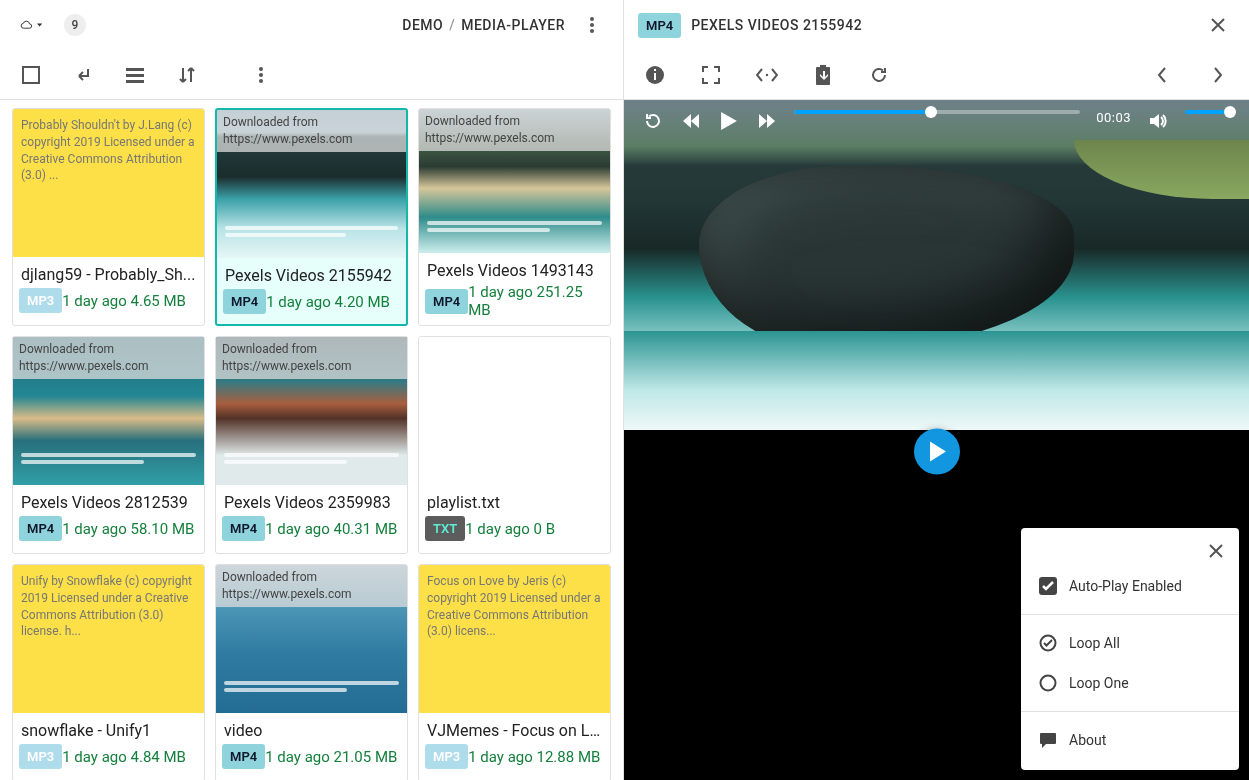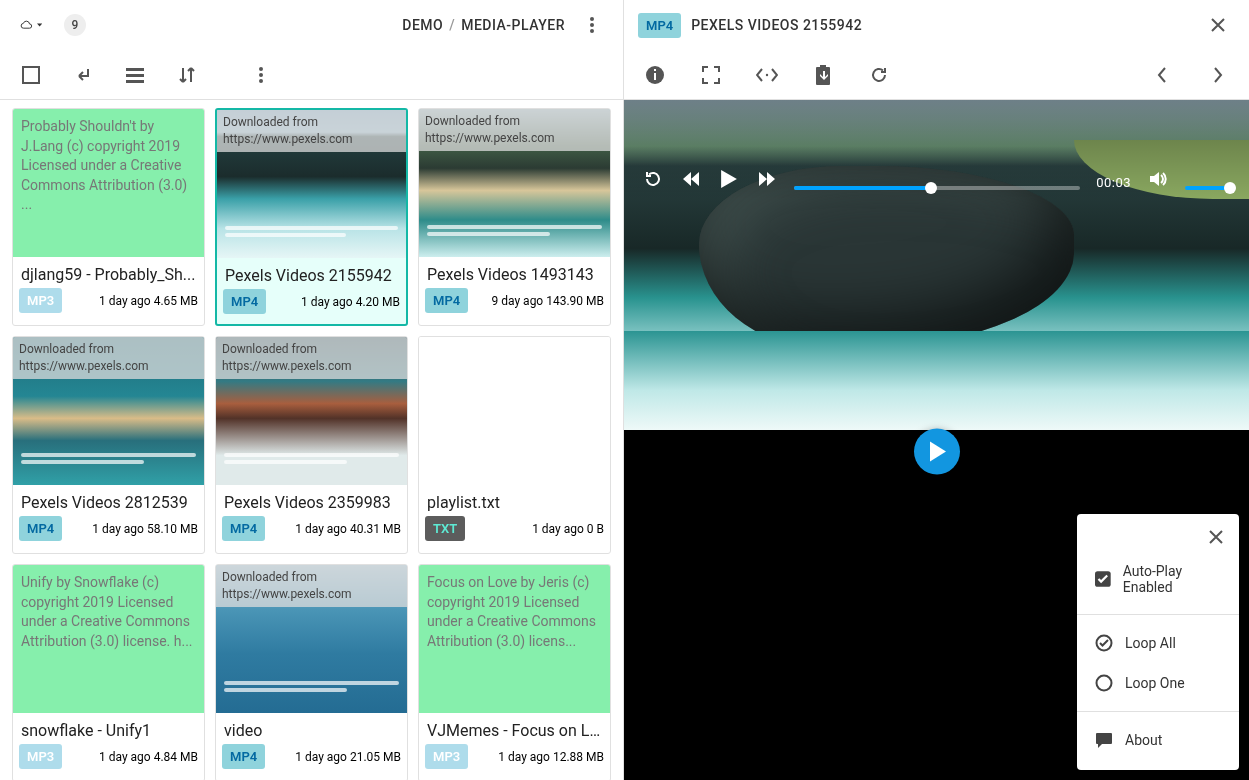--- a/index.html
+++ b/index.html
@@ -27,31 +27,31 @@
   .crumb .sep{color:#999}
   .icon-btn{width:34px;height:34px;border:none;background:none;border-radius:50%;display:flex;align-items:center;justify-content:center;cursor:pointer;color:#555}
   .toolbar{height:var(--toolbar-h);display:flex;align-items:center;padding:0 14px;gap:18px;border-bottom:1px solid var(--border)}
   .toolbar .icon-btn{color:#555}
 
   
   .grid{flex:1;overflow:auto;padding:8px 12px;display:grid;grid-template-columns:repeat(3,1fr);gap:10px}
   .card{border:1px solid var(--border);border-radius:3px;background:#fff;display:flex;flex-direction:column;height:218px;overflow:hidden;position:relative}
   .card.selected{border:2px solid var(--teal);background:var(--teal-light)}
   .thumb{height:148px;position:relative;background:#ddd;overflow:hidden;display:flex;align-items:flex-start}
-  .thumb.text-thumb{background:#86efac;color:#777;font-size:14px;line-height:1.4;padding:8px}
+  .thumb.text-thumb{background:#fde047;color:#777;font-size:12px;line-height:1.4;padding:8px}
   .thumb .overlay{position:absolute;top:0;left:0;right:0;background:rgba(220,220,220,.75);color:#444;font-size:12px;line-height:1.4;padding:4px 6px}
   .thumb .lines{position:absolute;bottom:6px;left:0;right:0;height:26px;display:flex;flex-direction:column;gap:3px;padding:0 8px}
   .thumb .lines span{height:4px;background:rgba(255,255,255,.7);border-radius:2px}
   .card-title{font-size:16px;font-weight:400;color:#222;padding:8px 8px 0 8px;white-space:nowrap;overflow:hidden;text-overflow:ellipsis}
   .card-meta{display:flex;align-items:center;padding:4px 6px 6px 6px;}
   .badge{font-size:13px;font-weight:600;color:#5eead4;padding:5px 8px;border-radius:3px}
-  .badge.MP4{background:#8fd3dc;color:#0369a1}
+  .badge.MP4{background:#8fd3dc;color:#0f172a}
   .badge.MP3{background:#aedceb;color:#fff}
   .badge.TXT{background:var(--txt)}
-  .meta-text{flex:1;text-align:right;font-size:12px;color:#000000}
+  .meta-text{flex:1;font-size:15px;color:#15803d}
 
   
   .coast{background:linear-gradient(180deg,#7da7c4 0%,#8fb8cb 15%,#244041 18%,#1b2c2c 45%,#3aa0a8 60%,#b8e3e6 80%,#e6f6f6 100%)}
   .coast2{background:linear-gradient(180deg,#9bb7bf 0%,#415d46 25%,#2b3b33 40%,#d7c69a 55%,#2e8c8a 75%,#cdeeee 100%)}
   .beach{background:linear-gradient(180deg,#1e6a78 0%,#248693 40%,#d9bc88 55%,#286f7c 70%,#30a0a7 100%)}
   .reef{background:linear-gradient(180deg,#2a4e58 0%,#347a83 30%,#a85e3e 45%,#523228 55%,#e0eaea 80%)}
   .surf{background:linear-gradient(180deg,#9dc3d6 0%,#4a95b6 30%,#2f7ba1 60%,#246c93 100%)}
 
   
   .right-panel{position:absolute;right:0;top:0;width:625px;height:780px;display:flex;flex-direction:column}
@@ -66,32 +66,32 @@
     linear-gradient(180deg,#a8c4d0 0%,#6f9a7a 14%,#2a4141 20%,#182827 45%,#29938f 60%,#b9e5e6 78%,#eaf8f7 100%);
   }
   .rock{position:absolute;left:12%;top:20%;width:60%;height:55%;background:#2a3636;border-radius:40% 55% 60% 35%/45% 40% 55% 60%;box-shadow:inset -20px -30px 60px rgba(0,0,0,.6),inset 30px 20px 50px rgba(90,110,105,.4)}
   .grass{position:absolute;right:0;top:12%;width:28%;height:18%;background:#8aa860;border-bottom-left-radius:80% 100%}
   .waves{position:absolute;left:0;right:0;bottom:0;height:30%;background:linear-gradient(180deg,#2b9492 0%,#bfe8e7 60%,#eef9f8 100%)}
 
   .big-play{position:absolute;left:50%;top:50%;transform:translate(-50%,-25%);width:46px;height:46px;border-radius:50%;background:var(--blue-play);display:flex;align-items:center;justify-content:center;box-shadow:0 2px 8px rgba(0,0,0,.4)}
   .big-play::after{content:"";border-style:solid;border-width:10px 0 10px 16px;border-color:transparent transparent transparent #fff;margin-left:3px}
 
   
-  .controls{position:absolute;top:0;left:0;right:0;height:100px;display:flex;align-items:flex-end;padding:10px 18px;gap:16px;color:#fff;background:linear-gradient(180deg,rgba(0,0,0,.35),rgba(0,0,0,0))}
+  .controls{position:absolute;top:0;left:0;right:0;height:100px;display:flex;align-items:flex-start;padding:10px 18px;gap:16px;color:#fff;background:linear-gradient(180deg,rgba(0,0,0,.35),rgba(0,0,0,0))}
   .controls svg{width:18px;height:18px;fill:#fff}
   .ctrl-btn{width:22px;height:22px;display:flex;align-items:center;justify-content:center;cursor:pointer}
   .progress{flex:1;height:4px;background:rgba(255,255,255,.35);border-radius:2px;position:relative}
   .progress-fill{position:absolute;left:0;top:0;bottom:0;width:48%;background:#00a3ff;border-radius:2px}
   .progress-thumb{position:absolute;left:48%;top:50%;transform:translate(-50%,-50%);width:12px;height:12px;border-radius:50%;background:#fff}
   .time{font-size:13px;color:#fff;letter-spacing:.5px;font-variant-numeric:tabular-nums}
   .volume{width:46px;height:4px;background:#00a3ff;border-radius:2px;position:relative}
   .vol-thumb{position:absolute;right:-5px;top:50%;transform:translateY(-50%);width:12px;height:12px;border-radius:50%;background:#fff}
 
   
-  .popup{position:absolute;right:10px;bottom:10px;width:162px;background:#fff;border-radius:4px;box-shadow:0 6px 24px rgba(0,0,0,.25);padding:10px 0;font-size:14px;color:#333}
+  .popup{position:absolute;right:10px;bottom:10px;width:218px;background:#fff;border-radius:4px;box-shadow:0 6px 24px rgba(0,0,0,.25);padding:10px 0;font-size:14px;color:#333}
   .popup .close{position:absolute;top:6px;right:6px}
   .popup .item{display:flex;align-items:center;gap:12px;padding:11px 18px;cursor:pointer}
   .popup hr{border:none;border-top:1px solid var(--border);margin:8px 0}
 
   svg{display:block}
 </style>
 </head>
 <body>
 
 <div class="left-panel">
@@ -181,21 +181,21 @@
         <div class="thumb coast2">
           <div class="overlay">Downloaded from https://www.pexels.com</div>
           <div class="lines">
             <span></span>
             <span style="width:70%"></span>
           </div>
         </div>
         <div class="card-title">Pexels Videos 1493143</div>
         <div class="card-meta">
           <span class="badge MP4">MP4</span>
-          <span class="meta-text">9 day ago 143.90 MB</span>
+          <span class="meta-text">1 day ago 251.25 MB</span>
         </div>
       </div>
       <div class="card">
         <div class="thumb beach">
           <div class="overlay">Downloaded from https://www.pexels.com</div>
           <div class="lines">
             <span></span>
             <span style="width:70%"></span>
           </div>
         </div>

